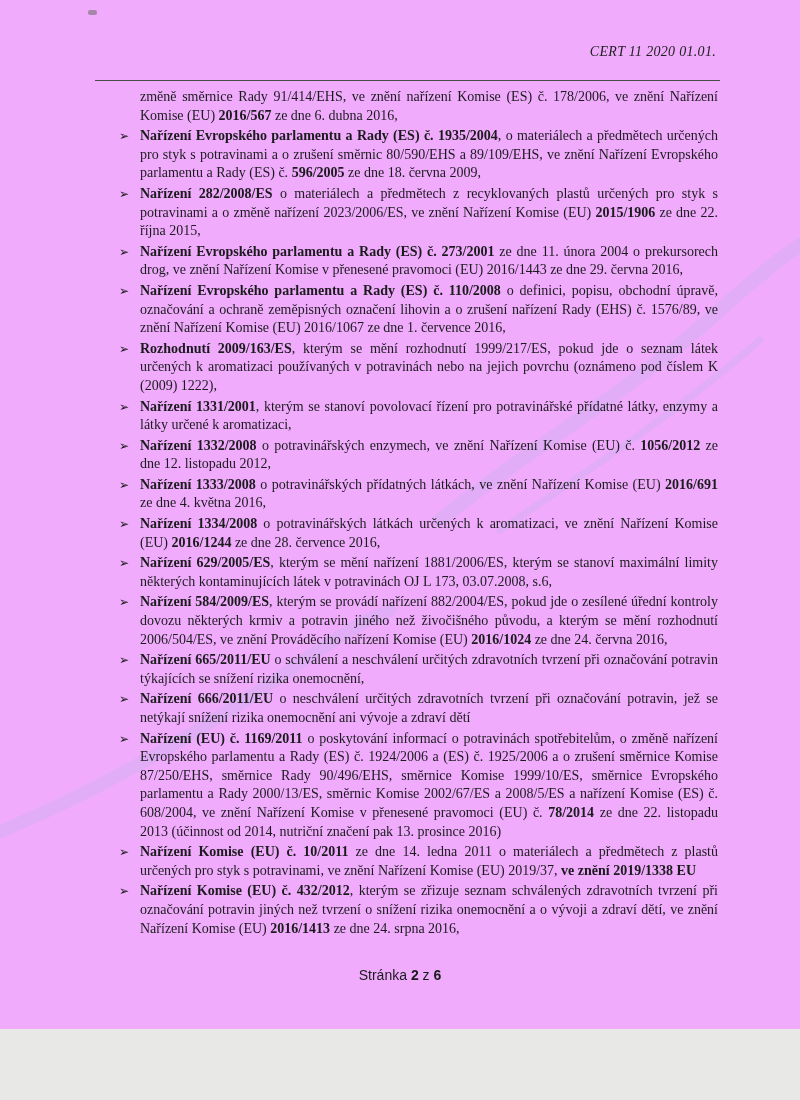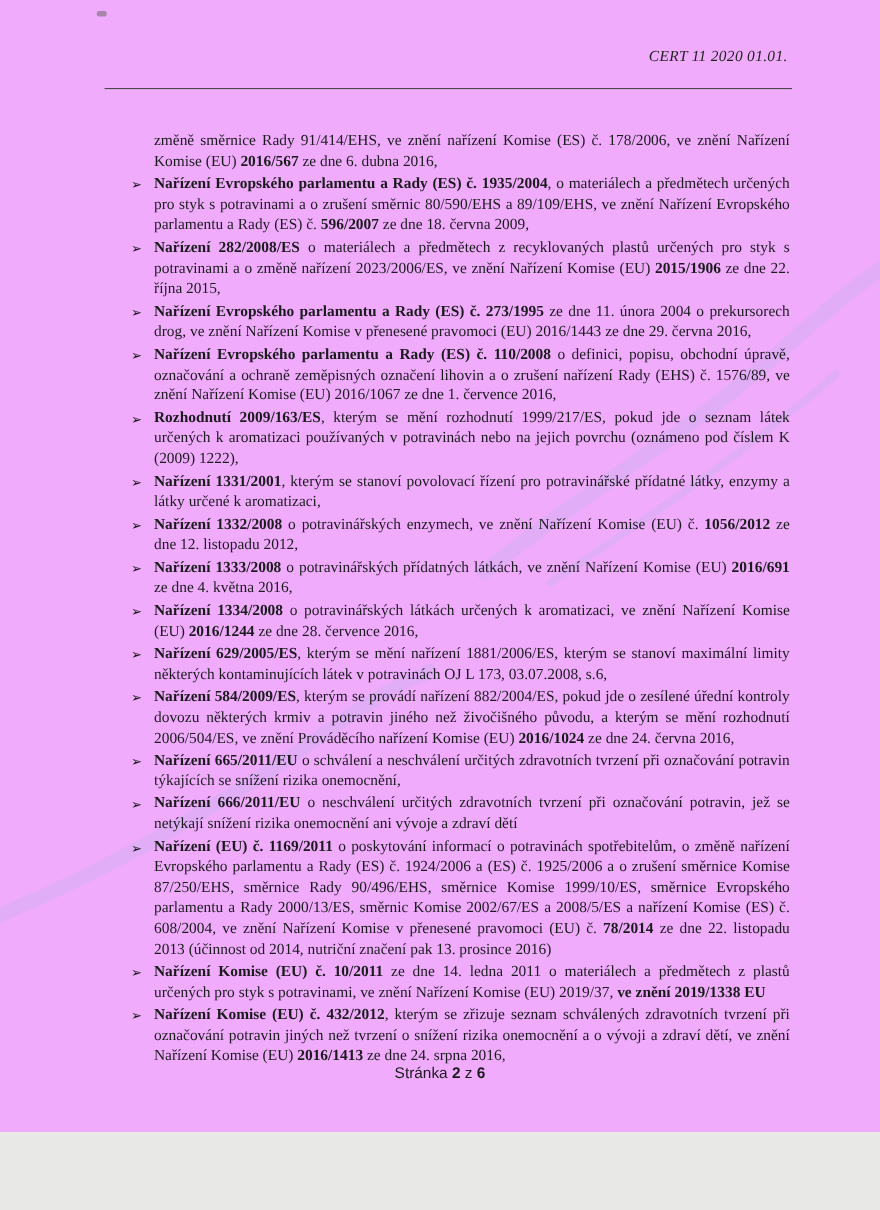--- a/index.html
+++ b/index.html
@@ -17,21 +17,21 @@
   .header{
     position:absolute;top:44px;right:84px;
     font-style:italic;font-size:14px;letter-spacing:.3px;color:#222;
   }
   .header-rule{
     position:absolute;top:80px;left:95px;width:625px;height:0;
     border:none;border-top:1.6px solid #4a4a4a;margin:0;
   }
   .content{
     position:absolute;top:88px;left:140px;width:578px;
-    font-size:14px;line-height:18.6px;text-align:justify;margin-top:32px;
+    font-size:14px;line-height:18.6px;text-align:justify;
   }
   .intro{margin:0 0 2px 0;}
   ul.reg-list{list-style:none;margin:0;padding:0;}
   ul.reg-list li{position:relative;margin:0 0 2px 0;}
   .bullet{
     position:absolute;left:-21px;top:0;
     font-size:12px;line-height:18.6px;color:#151515;
     font-family:"DejaVu Sans",sans-serif;
   }
   b{font-weight:bold;}
@@ -61,23 +61,23 @@
 
   <div class="header">
     <span>CERT 11 2020 01.01.</span>
   </div>
 
   <hr class="header-rule">
 
   <div class="content">
     <p class="intro"><span>změně směrnice Rady 91/414/EHS, ve znění nařízení Komise (ES) č. 178/2006, ve znění Nařízení Komise (EU) </span><b>2016/567</b><span> ze dne 6. dubna 2016,</span></p>
     <ul class="reg-list" id="reg-list">
-        <li><span class="bullet">➢</span><span><b>Nařízení Evropského parlamentu a Rady (ES) č. 1935/2004</b><span>, o materiálech a předmětech určených pro styk s potravinami a o zrušení směrnic 80/590/EHS a 89/109/EHS, ve znění Nařízení Evropského parlamentu a Rady (ES) č. </span><b>596/2007</b><span> ze dne 18. června 2009,</span></span></li>
+        <li><span class="bullet">➢</span><span><b>Nařízení Evropského parlamentu a Rady (ES) č. 1935/2004</b><span>, o materiálech a předmětech určených pro styk s potravinami a o zrušení směrnic 80/590/EHS a 89/109/EHS, ve znění Nařízení Evropského parlamentu a Rady (ES) č. </span><b>596/2005</b><span> ze dne 18. června 2009,</span></span></li>
         <li><span class="bullet">➢</span><span><b>Nařízení 282/2008/ES</b><span> o materiálech a předmětech z recyklovaných plastů určených pro styk s potravinami a o změně nařízení 2023/2006/ES, ve znění Nařízení Komise (EU) </span><b>2015/1906</b><span> ze dne 22. října 2015,</span></span></li>
-        <li><span class="bullet">➢</span><span><b>Nařízení Evropského parlamentu a Rady (ES) č. 273/1995</b><span> ze dne 11. února 2004 o prekursorech drog, ve znění Nařízení Komise v přenesené pravomoci (EU) 2016/1443 ze dne 29. června 2016,</span></span></li>
+        <li><span class="bullet">➢</span><span><b>Nařízení Evropského parlamentu a Rady (ES) č. 273/2001</b><span> ze dne 11. února 2004 o prekursorech drog, ve znění Nařízení Komise v přenesené pravomoci (EU) 2016/1443 ze dne 29. června 2016,</span></span></li>
         <li><span class="bullet">➢</span><span><b>Nařízení Evropského parlamentu a Rady (ES) č. 110/2008</b><span> o definici, popisu, obchodní úpravě, označování a ochraně zeměpisných označení lihovin a o zrušení nařízení Rady (EHS) č. 1576/89, ve znění Nařízení Komise (EU) 2016/1067 ze dne 1. července 2016,</span></span></li>
         <li><span class="bullet">➢</span><span><b>Rozhodnutí 2009/163/ES</b><span>, kterým se mění rozhodnutí 1999/217/ES, pokud jde o seznam látek určených k aromatizaci používaných v potravinách nebo na jejich povrchu (oznámeno pod číslem K (2009) 1222),</span></span></li>
         <li><span class="bullet">➢</span><span><b>Nařízení 1331/2001</b><span>, kterým se stanoví povolovací řízení pro potravinářské přídatné látky, enzymy a látky určené k aromatizaci,</span></span></li>
         <li><span class="bullet">➢</span><span><b>Nařízení 1332/2008</b><span> o potravinářských enzymech, ve znění Nařízení Komise (EU) č. </span><b>1056/2012</b><span> ze dne 12. listopadu 2012,</span></span></li>
         <li><span class="bullet">➢</span><span><b>Nařízení 1333/2008</b><span> o potravinářských přídatných látkách, ve znění Nařízení Komise (EU) </span><b>2016/691</b><span> ze dne 4. května 2016,</span></span></li>
         <li><span class="bullet">➢</span><span><b>Nařízení 1334/2008</b><span> o potravinářských látkách určených k aromatizaci, ve znění Nařízení Komise (EU) </span><b>2016/1244</b><span> ze dne 28. července 2016,</span></span></li>
         <li><span class="bullet">➢</span><span><b>Nařízení 629/2005/ES</b><span>, kterým se mění nařízení 1881/2006/ES, kterým se stanoví maximální limity některých kontaminujících látek v potravinách OJ L 173, 03.07.2008, s.6,</span></span></li>
         <li><span class="bullet">➢</span><span><b>Nařízení 584/2009/ES</b><span>, kterým se provádí nařízení 882/2004/ES, pokud jde o zesílené úřední kontroly dovozu některých krmiv a potravin jiného než živočišného původu, a kterým se mění rozhodnutí 2006/504/ES, ve znění Prováděcího nařízení Komise (EU) </span><b>2016/1024</b><span> ze dne 24. června 2016,</span></span></li>
         <li><span class="bullet">➢</span><span><b>Nařízení 665/2011/EU</b><span> o schválení a neschválení určitých zdravotních tvrzení při označování potravin týkajících se snížení rizika onemocnění,</span></span></li>
         <li><span class="bullet">➢</span><span><b>Nařízení 666/2011/EU</b><span> o neschválení určitých zdravotních tvrzení při označování potravin, jež se netýkají snížení rizika onemocnění ani vývoje a zdraví dětí</span></span></li>

